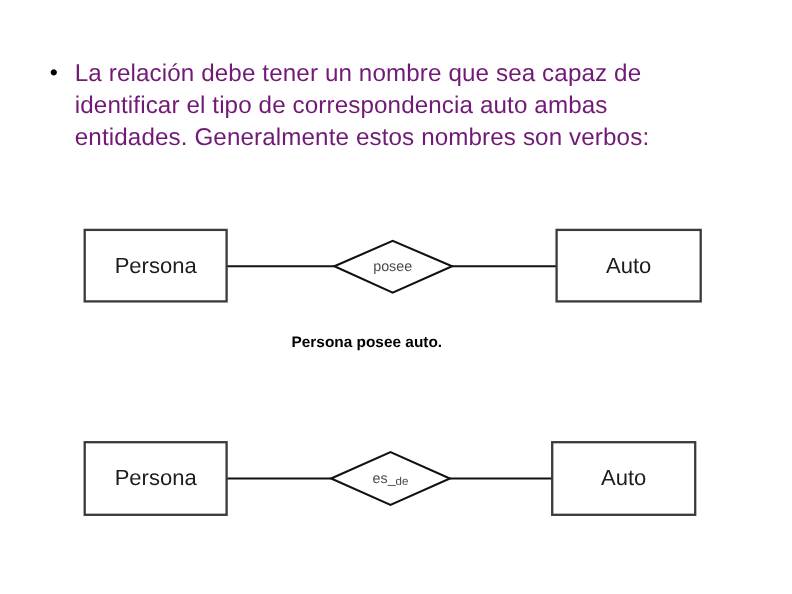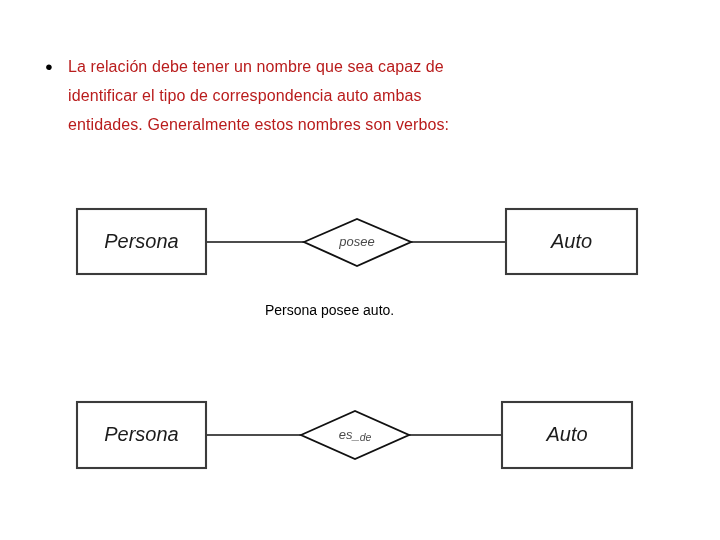--- a/index.html
+++ b/index.html
@@ -29,32 +29,31 @@
   .bullet-marker {
     width: 38px;
     flex: 0 0 38px;
     text-align: center;
     font-size: 21px;
     line-height: 29px;
     color: #000000;
   }
   .bullet-text {
     flex: 1 1 auto;
-    font-size: 16px;
+    font-size: 22px;
     line-height: 29px;
-    color: #b91c1c;
+    color: #701a75;
     letter-spacing: 0.1px;
   }
 
   
   .er-diagram {
     position: absolute;
     left: 0;
     width: 720px;
-    font-style: italic;
   }
   .er-diagram.first  { top: 196px; height: 90px; }
   .er-diagram.second { top: 392px; height: 86px; }
 
   .er-svg {
     display: block;
     width: 720px;
   }
 
   .entity-rect {
@@ -95,21 +94,21 @@
   .caption-block {
     position: absolute;
     left: 265px;
     top: 301px;
   }
   .caption-line {
     font-size: 14px;
     line-height: 19.5px;
     color: #000000;
     white-space: nowrap;
-    font-weight: 400;
+    font-weight: 700;
   }
 </style>
 </head>
 <body style="background: rgb(255, 255, 255);">
 
 <div class="bullet-block">
   <div class="bullet-row">
     <span class="bullet-marker">•</span>
     <span class="bullet-text">La relación debe tener un nombre que sea capaz de</span>
   </div>

